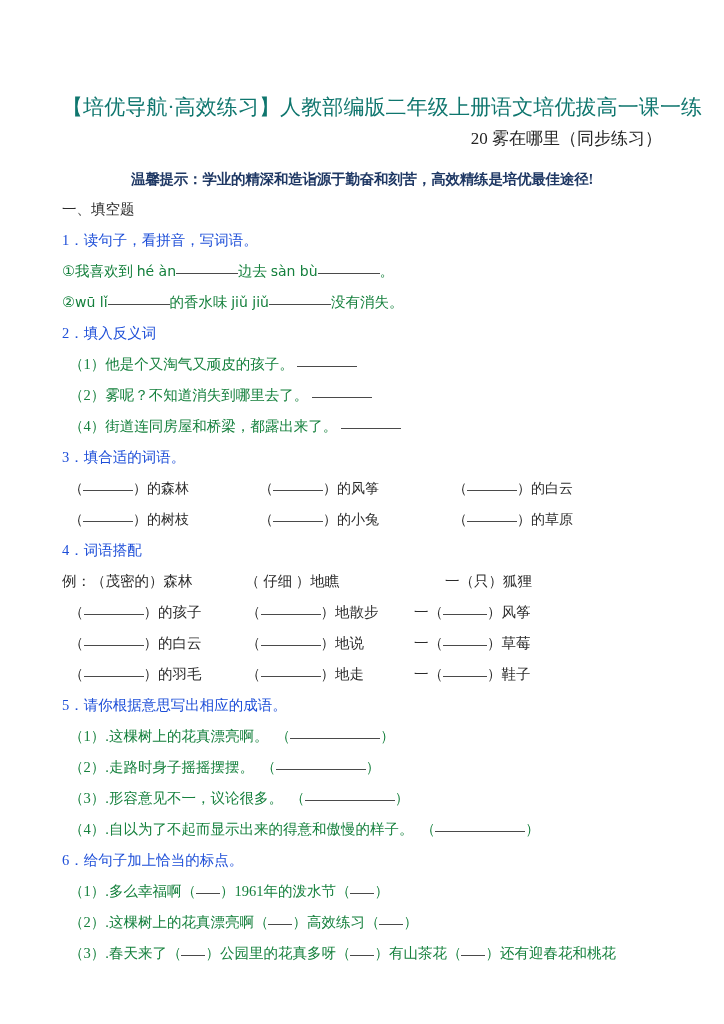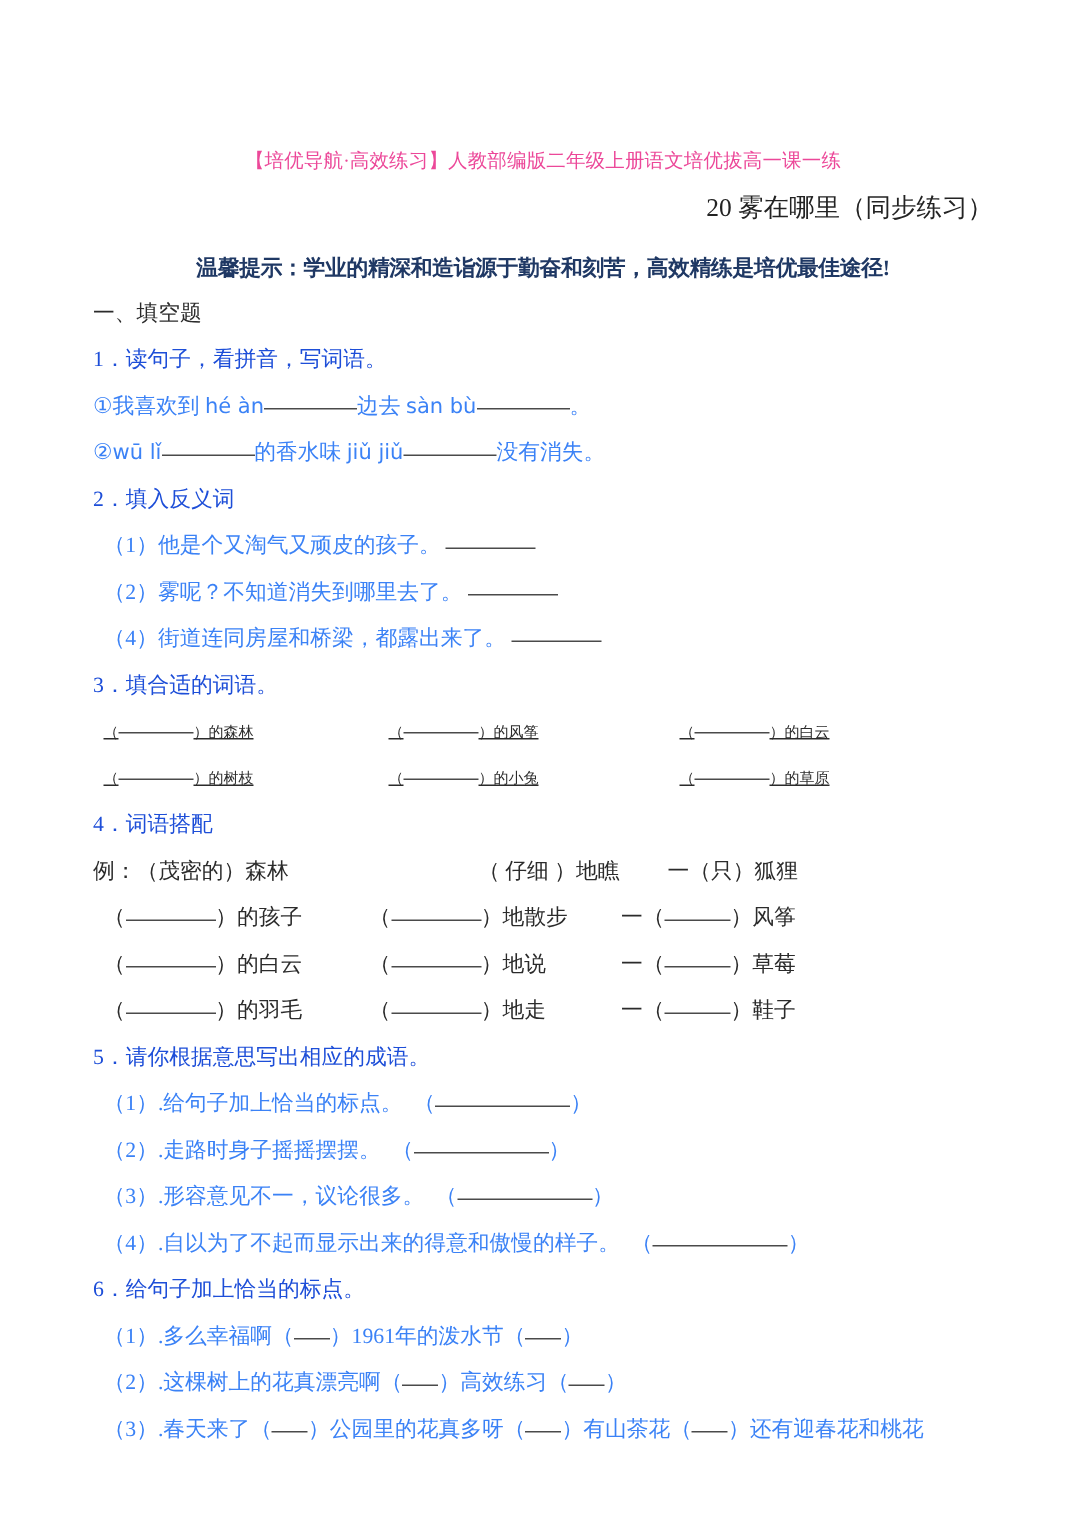--- a/index.html
+++ b/index.html
@@ -27,24 +27,24 @@
   .content {
     position: absolute;
     left: 62px;
     top: 92px;
     width: 600px;
   }
 
   
   .doc-title {
     text-align: center;
-    font-size: 13px;
+    font-size: 21px;
     line-height: 30px;
     letter-spacing: 0.1px;
-    color: #ec4899;
+    color: #0f766e;
     white-space: nowrap;
   }
   .doc-subtitle {
     text-align: right;
     font-size: 17px;
     line-height: 34px;
     color: #232323;
   }
 
   .tip {
@@ -66,21 +66,21 @@
     color: #2b2b2b;
   }
   .q-head {
     font-size: 14.5px;
     line-height: 31px;
     color: #1d4ed8;
   }
   .line {
     font-size: 14.5px;
     line-height: 31px;
-    color: #3b82f6;
+    color: #15803d;
     white-space: nowrap;
   }
   .indent { padding-left: 7px; }
 
   .pinyin {
     font-family: "DejaVu Sans", sans-serif;
     font-size: 14px;
   }
 
   .circled {
@@ -97,33 +97,33 @@
     top: -2px;
   }
   .bl-60 { width: 60px; }
   .bl-62 { width: 62px; }
   .bl-50 { width: 50px; }
   .bl-44 { width: 44px; }
   .bl-90 { width: 90px; }
   .bl-24 { width: 24px; }
 
   
-  .cols { display: flex; line-height: 31px; font-size: 10px; white-space: nowrap; text-decoration: underline; }
+  .cols { display: flex; line-height: 31px; font-size: 14px; white-space: nowrap; }
   .c1 { width: 190px; flex: 0 0 190px; }
   .c2 { width: 194px; flex: 0 0 194px; }
   .c3 { flex: 0 0 auto; }
 
   .cols4 { display: flex; line-height: 31px; font-size: 14.5px; white-space: nowrap; }
   .d1 { width: 177px; flex: 0 0 177px; }
   .d2 { width: 168px; flex: 0 0 168px; }
   .d3 { flex: 0 0 auto; }
 
   .ex-cols { display: flex; line-height: 31px; font-size: 14.5px; white-space: nowrap; }
   .e1 { width: 183px; flex: 0 0 183px; }
-  .e2 { width: 168px; flex: 0 0 168px; text-align: right; }
+  .e2 { width: 168px; flex: 0 0 168px; }
   .e3 { flex: 0 0 auto; margin-left: 32px; }
 
   .dot { font-size: 14.5px; }
 </style>
 </head>
 <body>
 
 <div class="page">
   <div class="content">
 
@@ -188,21 +188,21 @@
     </div>
     <div class="cols4 indent">
       <span class="d1"><span>（</span><span class="blank bl-60"></span><span>）的羽毛</span></span>
       <span class="d2"><span>（</span><span class="blank bl-60"></span><span>）地走</span></span>
       <span class="d3"><span>一（</span><span class="blank bl-44"></span><span>）鞋子</span></span>
     </div>
 
     <div class="q-head">5．请你根据意思写出相应的成语。</div>
 
     <div class="line indent">
-      <span>（1）</span><span class="dot">.</span><span>给句子加上恰当的标点。</span>&nbsp;&nbsp;<span>（</span><span class="blank bl-90"></span><span>）</span>
+      <span>（1）</span><span class="dot">.</span><span>这棵树上的花真漂亮啊。</span>&nbsp;&nbsp;<span>（</span><span class="blank bl-90"></span><span>）</span>
     </div>
     <div class="line indent">
       <span>（2）</span><span class="dot">.</span><span>走路时身子摇摇摆摆。</span>&nbsp;&nbsp;<span>（</span><span class="blank bl-90"></span><span>）</span>
     </div>
     <div class="line indent">
       <span>（3）</span><span class="dot">.</span><span>形容意见不一，议论很多。</span>&nbsp;&nbsp;<span>（</span><span class="blank bl-90"></span><span>）</span>
     </div>
     <div class="line indent">
       <span>（4）</span><span class="dot">.</span><span>自以为了不起而显示出来的得意和傲慢的样子。</span>&nbsp;&nbsp;<span>（</span><span class="blank bl-90"></span><span>）</span>
     </div>

